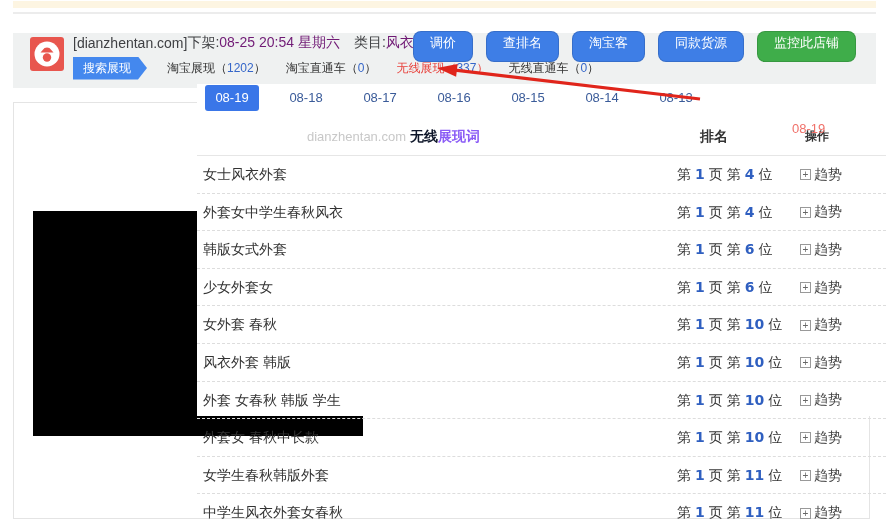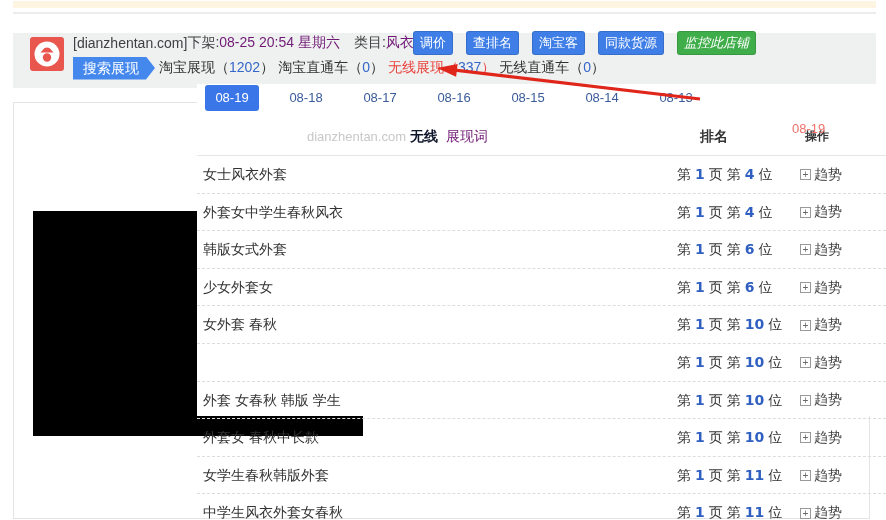--- a/index.html
+++ b/index.html
@@ -14,27 +14,27 @@
   #header { position:absolute; left:13px; top:33px; width:863px; height:55px; background:#eff1f1; }
   #avatar { position:absolute; left:30px; top:37px; width:34px; height:34px; }
 
   #title-row { position:absolute; left:73px; top:30px; height:26px; display:flex; align-items:center;
                font-size:14px; color:#3f4043; white-space:nowrap; }
   #title-row .seg { margin-right:0; }
   #title-row .red { color:#701a75; }
   #title-row .gap { width:14px; }
 
   #header-buttons { position:absolute; left:413px; top:31px; height:24px; display:flex; gap:13px; }
-  .hbtn { display:inline-block; height:24px; line-height:22px; padding:0 6px; font-size:13px; color:#fff;
-          border-radius:3px; border:1px solid rgba(0,0,0,0.12); cursor:pointer; white-space:nowrap; }
+  .hbtn { display:inline-block; height:31px; line-height:22px; padding:0 16px; font-size:13px; color:#fff;
+          border-radius:8px; border:1px solid rgba(0,0,0,0.12); cursor:pointer; white-space:nowrap; }
   .hbtn.blue { background:#3e7ee6; }
-  .hbtn.green { background:#3fad4a;font-style:italic; }
-
-  #tabs-row { position:absolute; left:73px; top:56px; height:24px; display:flex; gap:4px; align-items:center;
-              font-size:14px; white-space:nowrap; }
+  .hbtn.green { background:#3fad4a; }
+
+  #tabs-row { position:absolute; left:73px; top:56px; height:24px; display:flex; gap:20px; align-items:center;
+              font-size:12px; white-space:nowrap; }
   .htab { color:#333; cursor:pointer; display:flex; align-items:center; }
   .htab .count { color:#3566c9; }
   .htab.hl, .htab.hl .paren { color:#e8423c; }
   .htab.active { background:#4488ee; color:#fff; height:23px; line-height:23px; padding:0 16px 0 10px;
                  clip-path:polygon(0 0, calc(100% - 9px) 0, 100% 50%, calc(100% - 9px) 100%, 0 100%); }
 
   
   #left-panel { position:absolute; left:13px; top:102px; width:857px; height:417px; background:#fff;
                 border:1px solid #e4e4e4; z-index:1; }
   #black-box { position:absolute; left:33px; top:211px; width:330px; height:225px; background:#000; z-index:2; }
@@ -44,21 +44,21 @@
 
   #date-tabs { position:absolute; left:8px; top:1px; display:flex; gap:20px; }
   .dtab { width:54px; height:26px; line-height:26px; text-align:center; font-size:13px; color:#3a5b99;
           cursor:pointer; border-radius:3px; }
   .dtab.active { background:#3a76e8; color:#fff; }
 
   #thead { position:absolute; left:0; top:33px; width:689px; height:39px; border-bottom:1px solid #e6e6e6; }
   #thead .ttl { position:absolute; left:110px; top:0; line-height:39px; font-size:14px; white-space:nowrap; }
   #thead .brand { color:#c8c8c8; font-size:13px; font-weight:normal; }
   #thead .hl-red { color:#0f172a; font-weight:bold; }
-  #thead .suffix { color:#701a75; font-weight:normal;margin-left:8px; }
+  #thead .suffix { color:#8b5cf6; font-weight:bold; }
   #thead .rank-h { position:absolute; left:503px; top:0; line-height:39px; font-size:14px; font-weight:bold; color:#333; }
   #thead .ops-h { position:absolute; left:608px; top:0; line-height:39px; font-size:12px; font-weight:bold; color:#333; }
   #thead .ops-date { position:absolute; left:595px; top:4px; font-size:13px; color:#f0716a; z-index:2; }
 
   #rows { position:absolute; left:0; top:72px; width:689px; }
   .trow { position:relative; height:37.6px; border-bottom:1px dashed #ddd; }
   .trow .kw { position:absolute; left:6px; top:0; line-height:37.6px; font-size:14px; color:#333; cursor:pointer; }
   .trow .rank { position:absolute; left:478px; top:0; line-height:37.6px; font-size:14px; color:#333; white-space:nowrap; }
   .trow .rank .w { margin:0 2px; }
   .trow .rank .num { color:#2f5fc0; font-weight:bold; margin:0 2px; font-family:"DejaVu Sans",sans-serif; }
@@ -230,20 +230,21 @@
         <span class="rank">
           <span class="w">第</span><span class="num">1</span><span class="w">页</span><span class="w">第</span><span class="num">10</span><span class="w">位</span>
         </span>
         <span class="trend">
           <span class="plus-box">+</span>
           <span>趋势</span>
         </span>
       </div>
 
       <div class="trow">
+        <span class="kw">风衣外套 韩版</span>
         <span class="rank">
           <span class="w">第</span><span class="num">1</span><span class="w">页</span><span class="w">第</span><span class="num">10</span><span class="w">位</span>
         </span>
         <span class="trend">
           <span class="plus-box">+</span>
           <span>趋势</span>
         </span>
       </div>
 
       <div class="trow">

